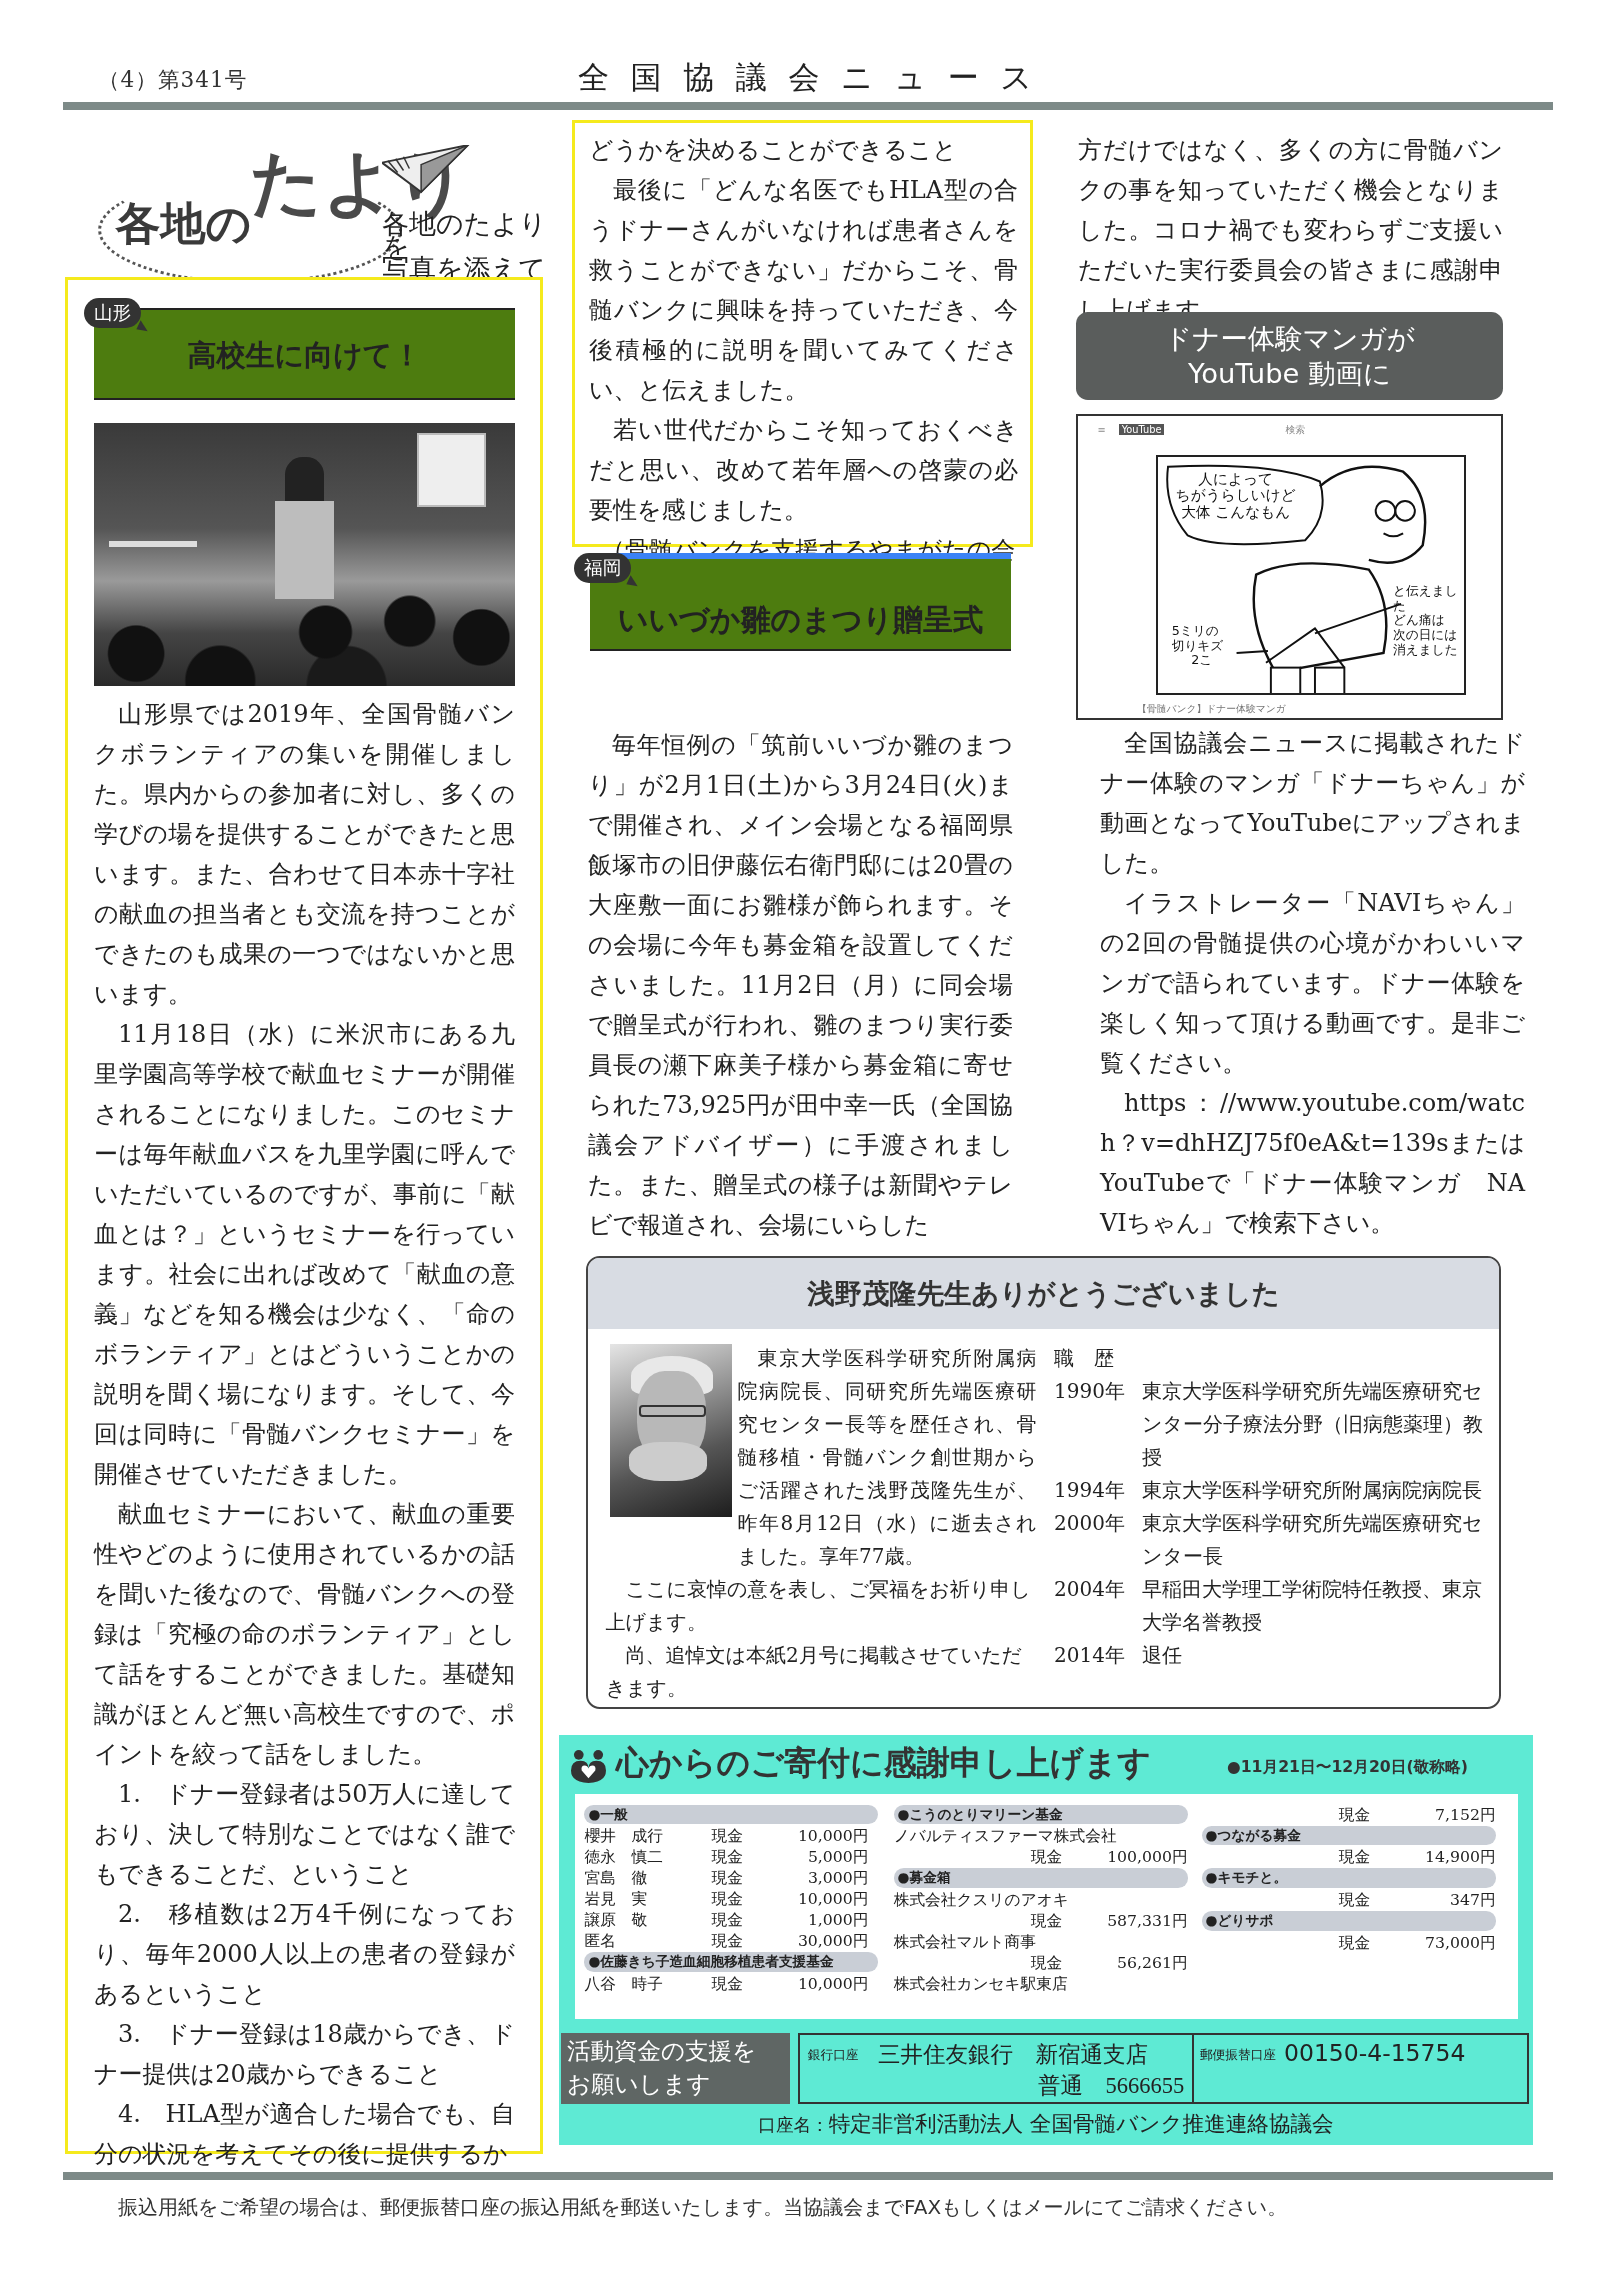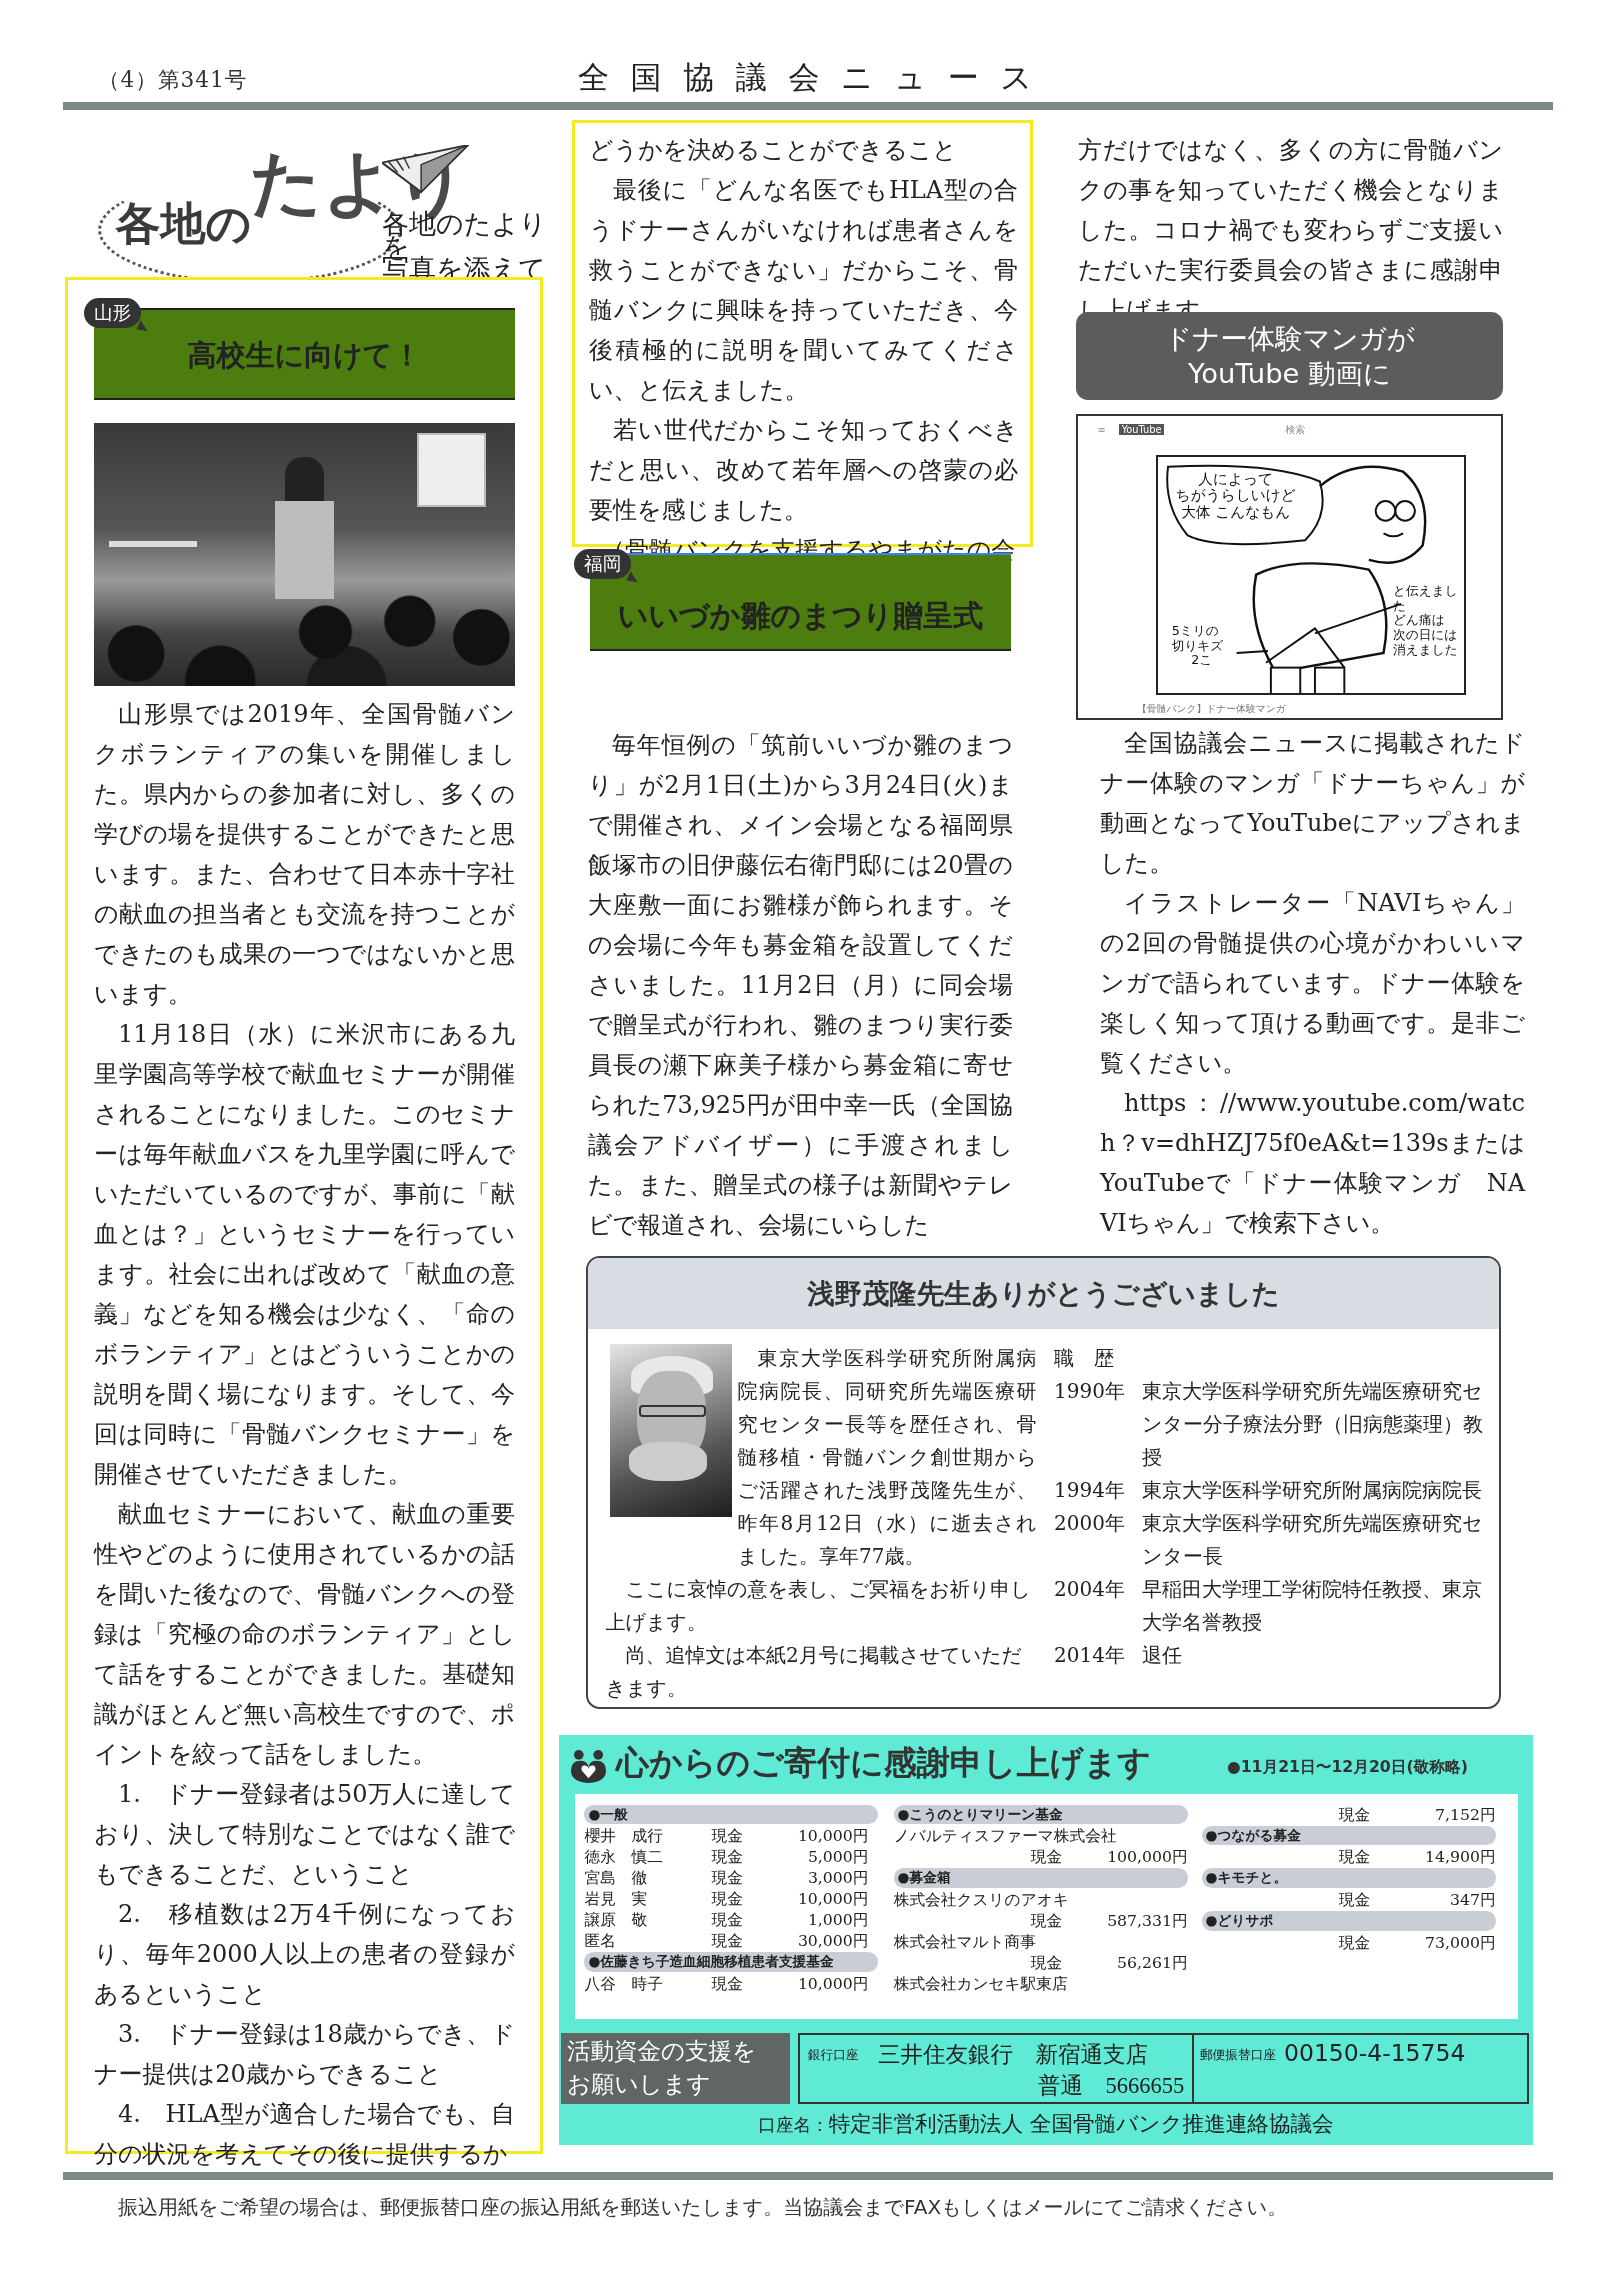--- a/index.html
+++ b/index.html
@@ -149,21 +149,21 @@
 
 <div class="abs ybox" id="mid-box"></div>
 <div class="abs body-text" style="left:589px; top:130px; width:429px;">
   <p class="noind">どうかを決めることができること</p>
   <p>最後に「どんな名医でもHLA型の合うドナーさんがいなければ患者さんを救うことができない」だからこそ、骨髄バンクに興味を持っていただき、今後積極的に説明を聞いてみてください、と伝えました。</p>
   <p>若い世代だからこそ知っておくべきだと思い、改めて若年層への啓蒙の必要性を感じました。</p>
   <p style="text-indent:0.5em;">（骨髄バンクを支援するやまがたの会</p>
   <p class="right">委員　本多作之助）</p>
 </div>
 
-<div class="art-head" style="left:590px; top:553px; width:421px; height:98px; border-top:2px solid #3b82f6; border-bottom:2px solid #222;">
+<div class="art-head" style="left:590px; top:553px; width:421px; height:98px; border-top:6px solid #3b82f6; border-bottom:2px solid #222;">
   <span class="bubble" style="left:-15.7px; top:-5.9px;">福岡</span>
   <div class="title" style="top:41px; font-size:30px;">いいづか雛のまつり贈呈式</div>
 </div>
 <div class="abs body-text" style="left:588px; top:725px; width:425px;">
   <p>毎年恒例の「筑前いいづか雛のまつり」が2月1日(土)から3月24日(火)まで開催され、メイン会場となる福岡県飯塚市の旧伊藤伝右衛門邸には20畳の大座敷一面にお雛様が飾られます。その会場に今年も募金箱を設置してくださいました。11月2日（月）に同会場で贈呈式が行われ、雛のまつり実行委員長の瀬下麻美子様から募金箱に寄せられた73,925円が田中幸一氏（全国協議会アドバイザー）に手渡されました。また、贈呈式の様子は新聞やテレビで報道され、会場にいらした</p>
 </div>
 <div class="abs body-text" style="left:1078px; top:130px; width:425px;">
   <p class="noind">方だけではなく、多くの方に骨髄バンクの事を知っていただく機会となりました。コロナ禍でも変わらずご支援いただいた実行委員会の皆さまに感謝申し上げます。</p>
 </div>
 

